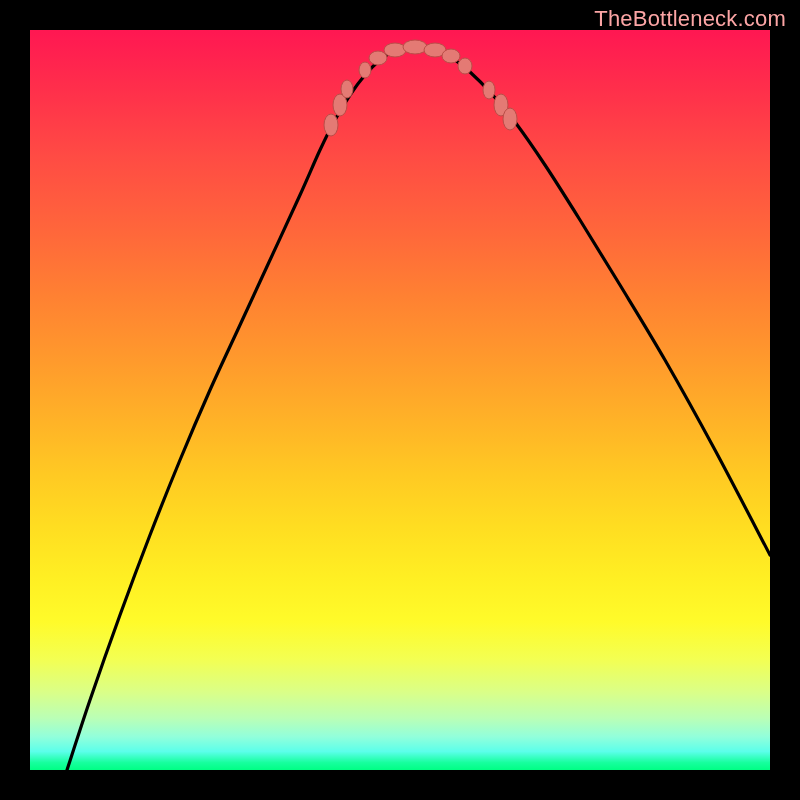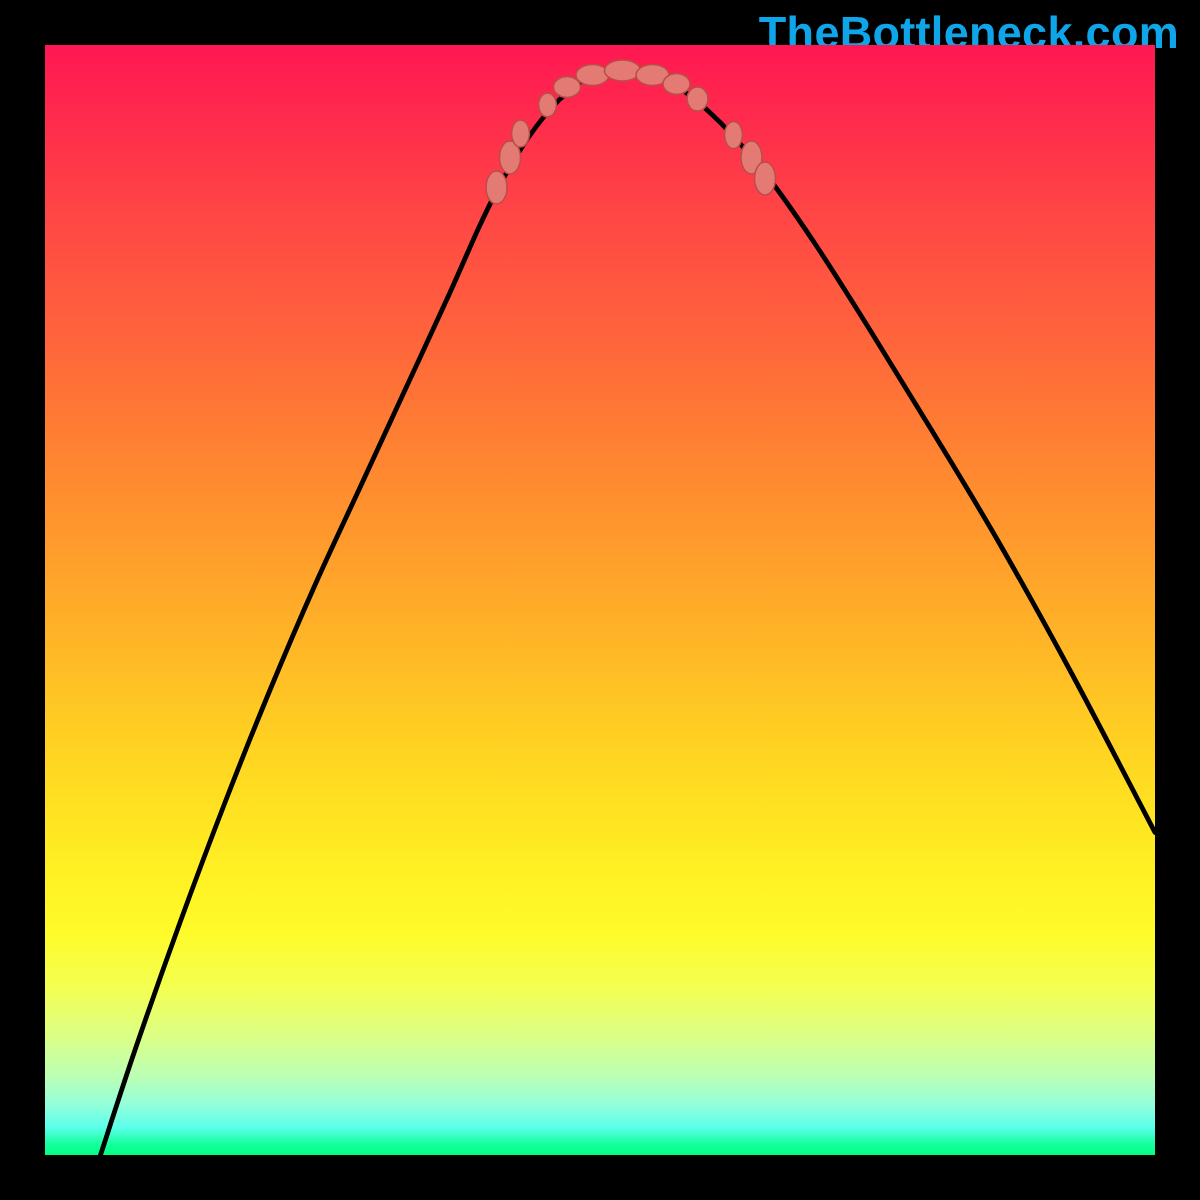--- a/index.html
+++ b/index.html
@@ -51,24 +51,24 @@
     position: absolute;
     left: 0;
     top: 0;
     width: 740px;
     height: 740px;
   }
   .attribution {
     position: absolute;
     top: 6px;
     right: 14px;
-    color: #0ea5e9;
-    font-size: 30px;
+    color: #fca5a5;
+    font-size: 22px;
     letter-spacing: 0.2px;
-    font-weight: 700;
+    font-weight: 400;
   }
 </style>
 </head>
 <body>
 
 <div class="frame">
   <div class="attribution">TheBottleneck.com</div>
 
   <div class="plot">
     <svg class="curve-svg" viewBox="0 0 740 740" preserveAspectRatio="none">

